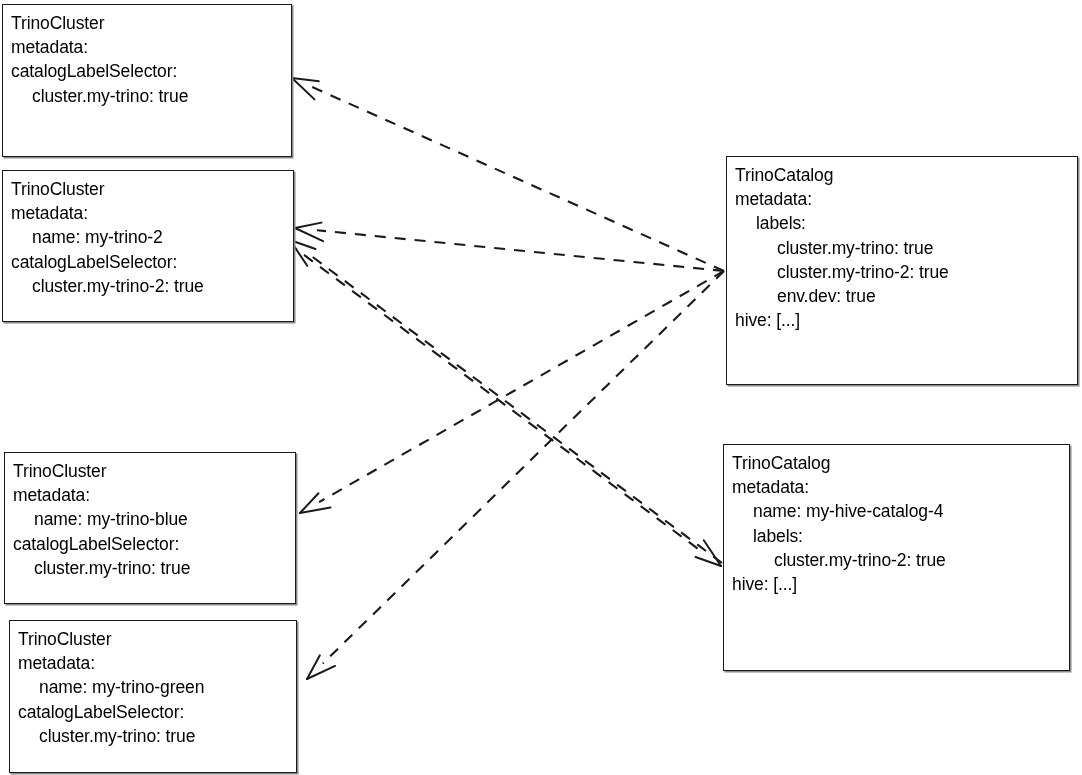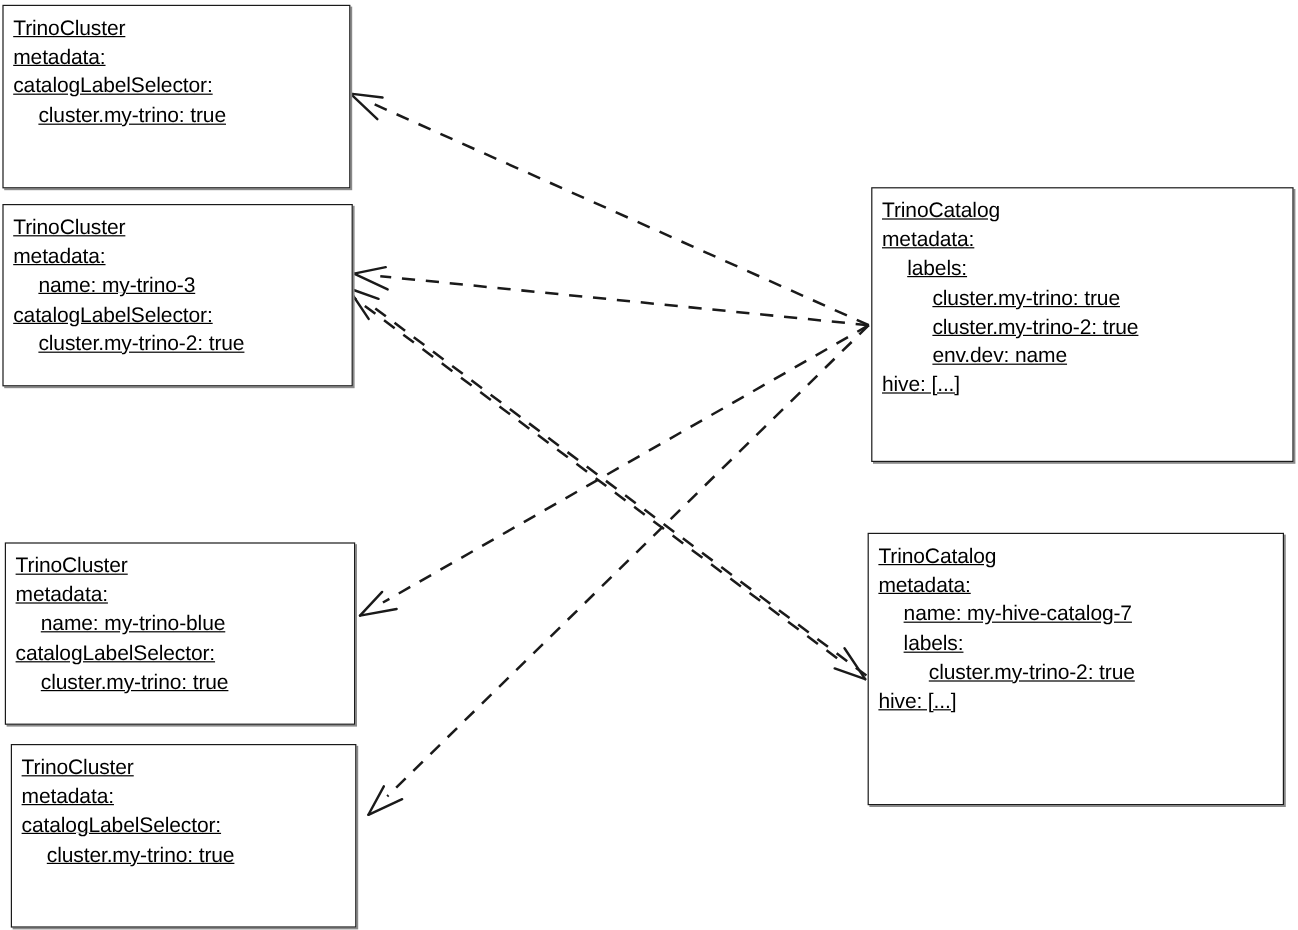--- a/index.html
+++ b/index.html
@@ -25,21 +25,20 @@
   }
   .node {
     position: absolute;
     box-sizing: border-box;
     background: #ffffff;
     border: 1.6px solid #1a1a1a;
     box-shadow: 1.5px 1.5px 0 0 #8a8a8a;
   }
   .node .lines {
     padding: 6px 8px 0 8px;
-    text-decoration: underline;
   }
   .line {
     font-family: "Liberation Sans", sans-serif;
     font-size: 17.5px;
     line-height: 24.2px;
     color: #000000;
     white-space: pre;
     letter-spacing: -0.1px;
   }
   .indent1 { padding-left: 21px; }
@@ -89,58 +88,59 @@
           <div class="line">TrinoCluster</div>
           <div class="line">metadata:</div>
           <div class="line">catalogLabelSelector:</div>
           <div class="line indent1">cluster.my-trino: true</div>
         </div>
       </div>
       <div class="node" style="left: 2px; top: 170px; width: 292px; height: 152px;">
         <div class="lines">
           <div class="line">TrinoCluster</div>
           <div class="line">metadata:</div>
-          <div class="line indent1">name: my-trino-3</div>
+          <div class="line indent1">name: my-trino-2</div>
           <div class="line">catalogLabelSelector:</div>
           <div class="line indent1">cluster.my-trino-2: true</div>
         </div>
       </div>
       <div class="node" style="left: 4px; top: 452px; width: 292px; height: 152px;">
         <div class="lines">
           <div class="line">TrinoCluster</div>
           <div class="line">metadata:</div>
           <div class="line indent1">name: my-trino-blue</div>
           <div class="line">catalogLabelSelector:</div>
           <div class="line indent1">cluster.my-trino: true</div>
         </div>
       </div>
       <div class="node" style="left: 9px; top: 620px; width: 288px; height: 153px;">
         <div class="lines">
           <div class="line">TrinoCluster</div>
           <div class="line">metadata:</div>
+          <div class="line indent1">name: my-trino-green</div>
           <div class="line">catalogLabelSelector:</div>
           <div class="line indent1">cluster.my-trino: true</div>
         </div>
       </div>
       <div class="node" style="left: 726px; top: 156px; width: 352px; height: 229px;">
         <div class="lines">
           <div class="line">TrinoCatalog</div>
           <div class="line">metadata:</div>
           <div class="line indent1">labels:</div>
           <div class="line indent2">cluster.my-trino: true</div>
           <div class="line indent2">cluster.my-trino-2: true</div>
-          <div class="line indent2">env.dev: name</div>
+          <div class="line indent2">env.dev: true</div>
           <div class="line">hive: [...]</div>
         </div>
       </div>
       <div class="node" style="left: 723px; top: 444px; width: 347px; height: 227px;">
         <div class="lines">
           <div class="line">TrinoCatalog</div>
           <div class="line">metadata:</div>
-          <div class="line indent1">name: my-hive-catalog-7</div>
+          <div class="line indent1">name: my-hive-catalog-4</div>
           <div class="line indent1">labels:</div>
           <div class="line indent2">cluster.my-trino-2: true</div>
           <div class="line">hive: [...]</div>
         </div>
       </div>
     </div>
 
 </div>
 
 </body></html>

